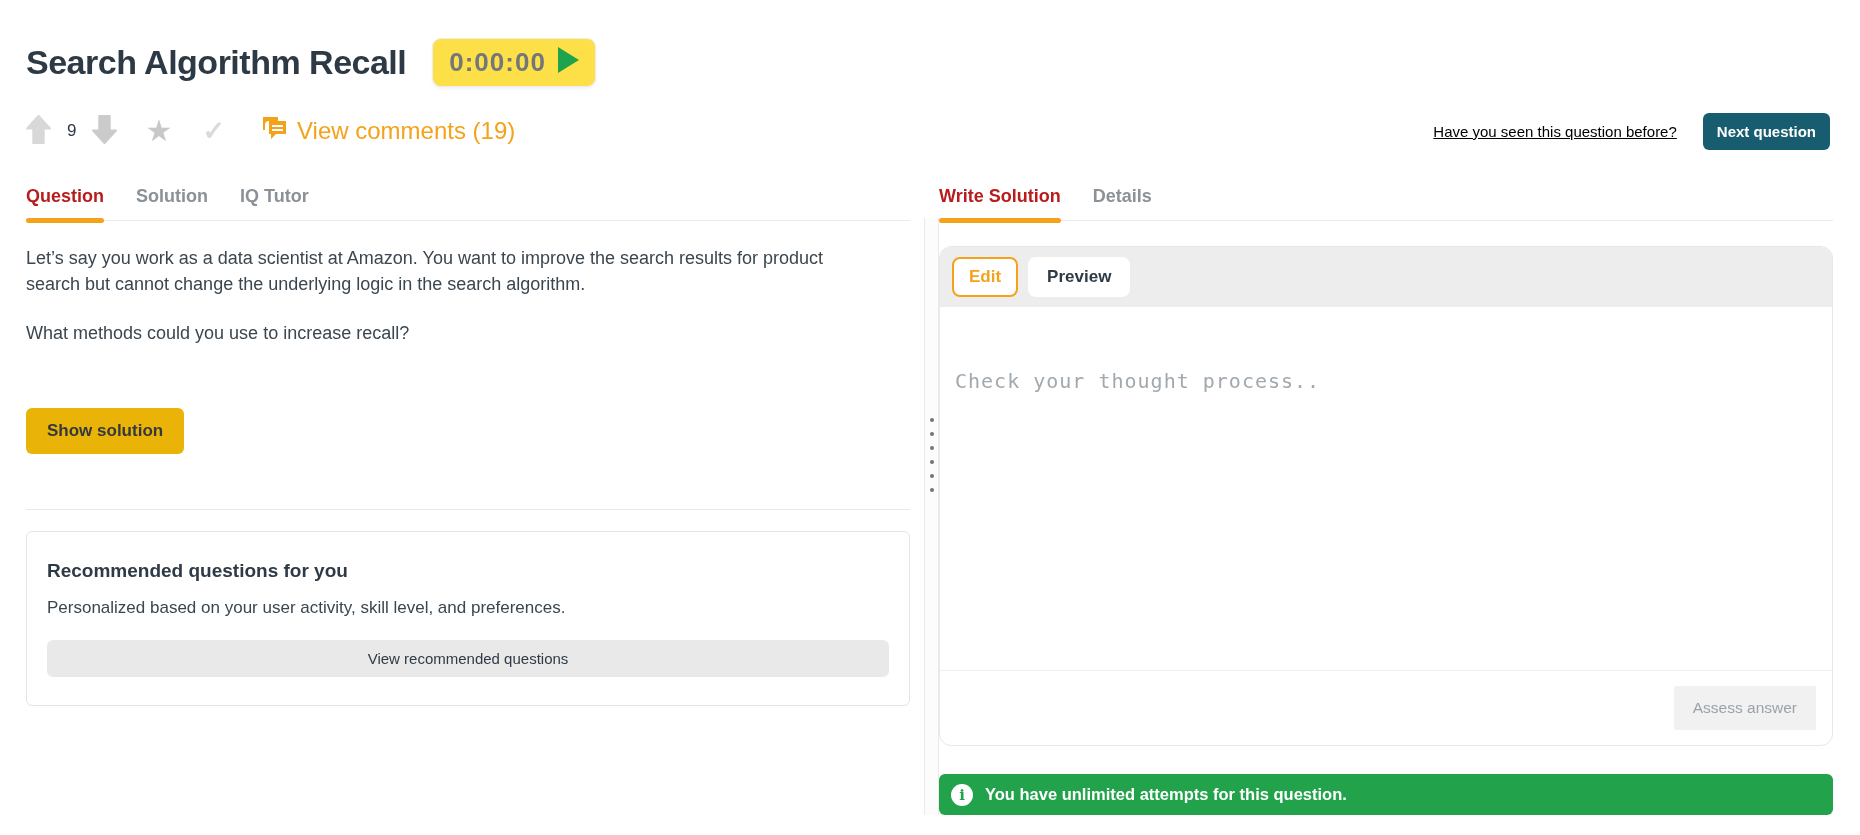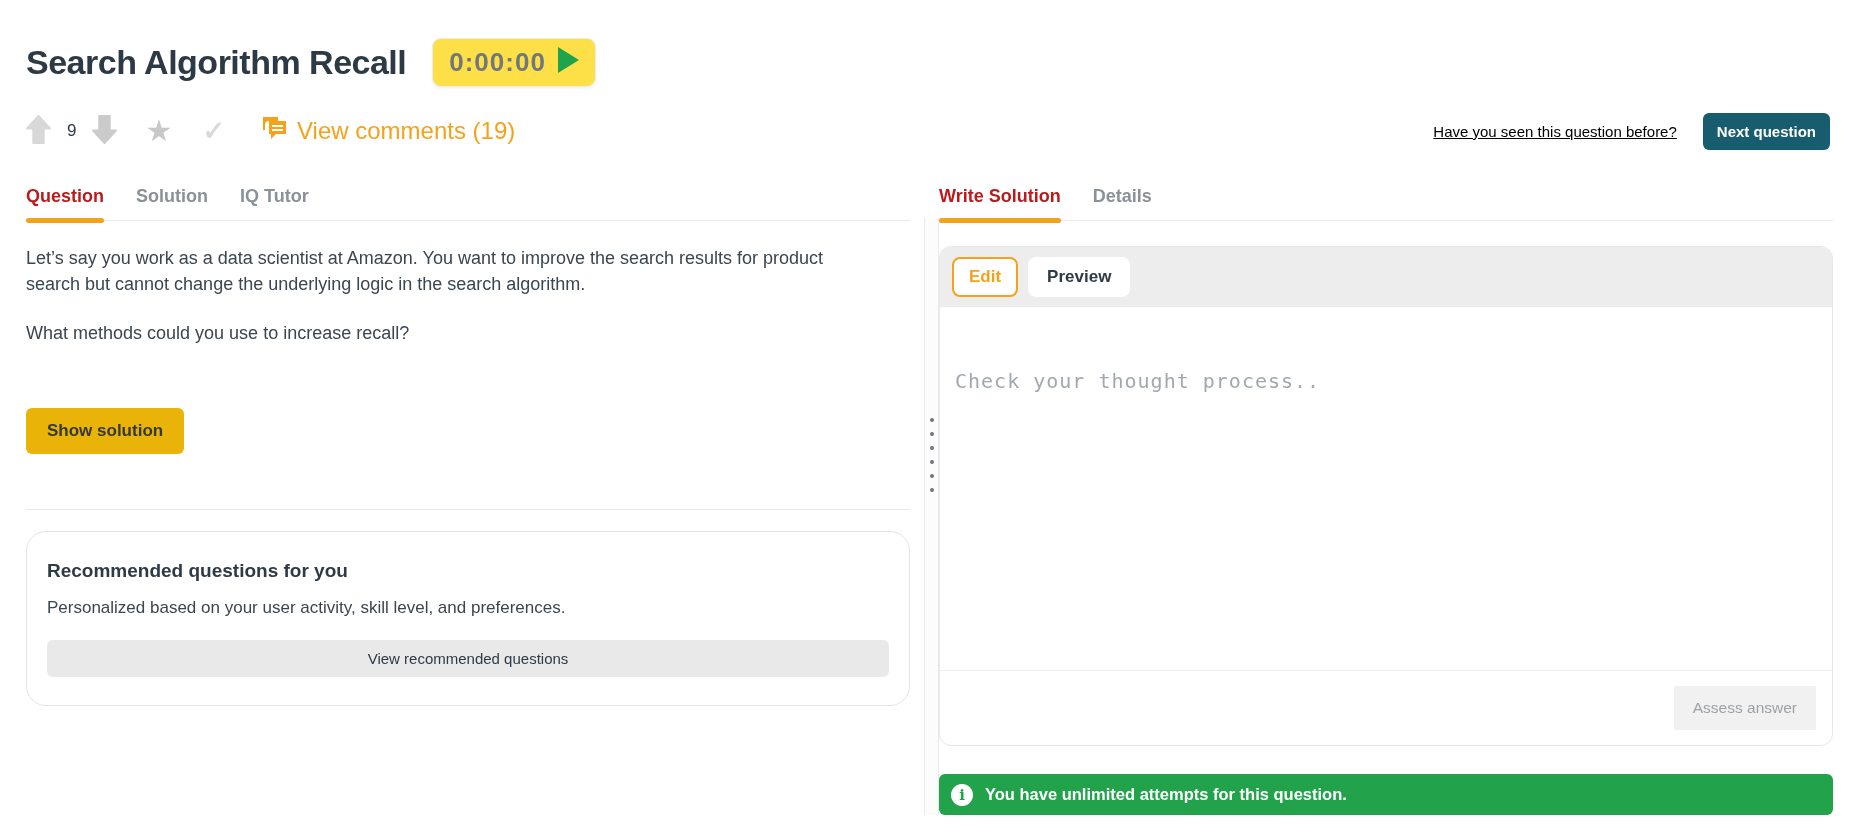--- a/index.html
+++ b/index.html
@@ -58,21 +58,21 @@
   }
   .question-body { padding-top: 24px; }
   .q-para { font-size: 18px; line-height: 26px; color: #3A4650; margin: 0; max-width: 848px; }
   .q-para + .q-para { margin-top: 23px; }
   .show-btn {
     margin-top: 62px; background: #eab308; border: none; border-radius: 6px;
     padding: 13px 21px; font-size: 17px; font-weight: 700; color: #33393E; cursor: pointer;
     font-family: "Liberation Sans", sans-serif;
   }
   .left-hr { border: none; border-top: 1px solid #e8e8e8; margin: 55px 0 0 0; width: 884px; }
-  .rec-card { margin-top: 21px; width: 884px; border: 1px solid #e4e4e4; border-radius: 20px; padding: 28px 20px; }
+  .rec-card { margin-top: 21px; width: 884px; border: 1px solid #e4e4e4; border-radius: 6px; padding: 28px 20px; }
   .rec-title { font-size: 19px; font-weight: 800; color: #2E3A45; margin: 0; }
   .rec-sub { font-size: 17px; color: #3A4650; margin: 16px 0 0 0; }
   .rec-btn {
     margin-top: 22px; width: 100%; height: 37px; background: #E9E9E9; border: none; border-radius: 6px;
     font-size: 15px; color: #2E3A45; cursor: pointer; font-family: "Liberation Sans", sans-serif;
   }
   .editor-card {
     margin-top: 25px; height: 500px; border: 1px solid #e7e7e7; border-radius: 12px;
     overflow: hidden; display: flex; flex-direction: column; background: #fff; gap: 46px;
   }

